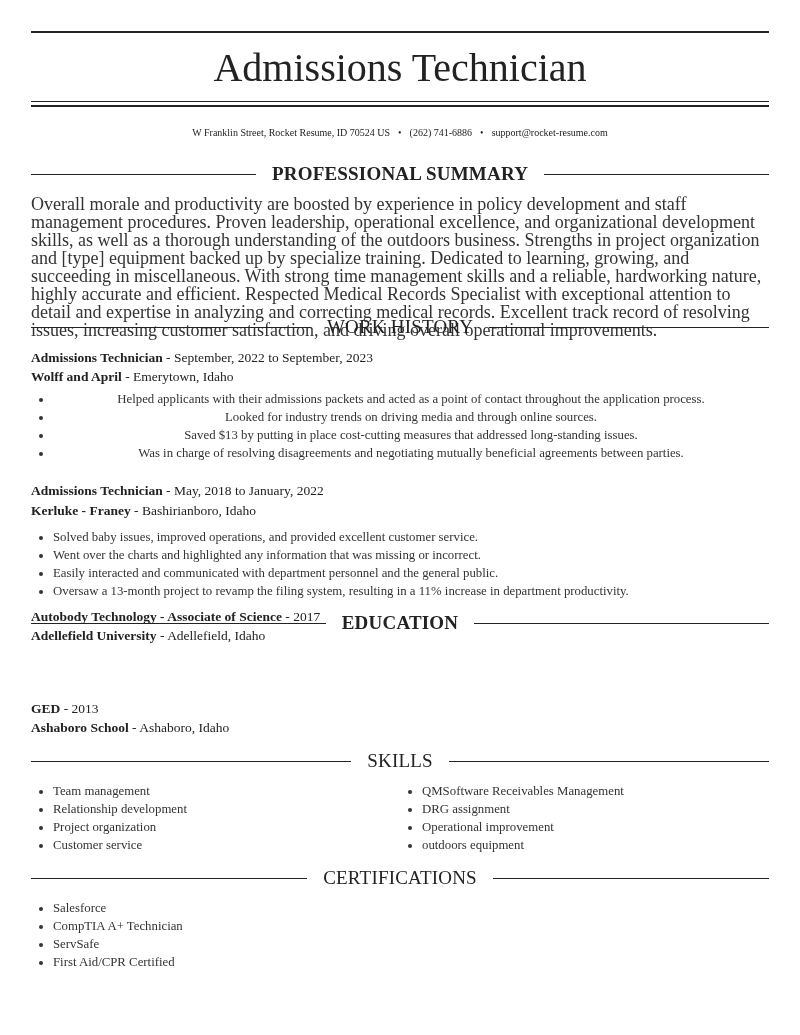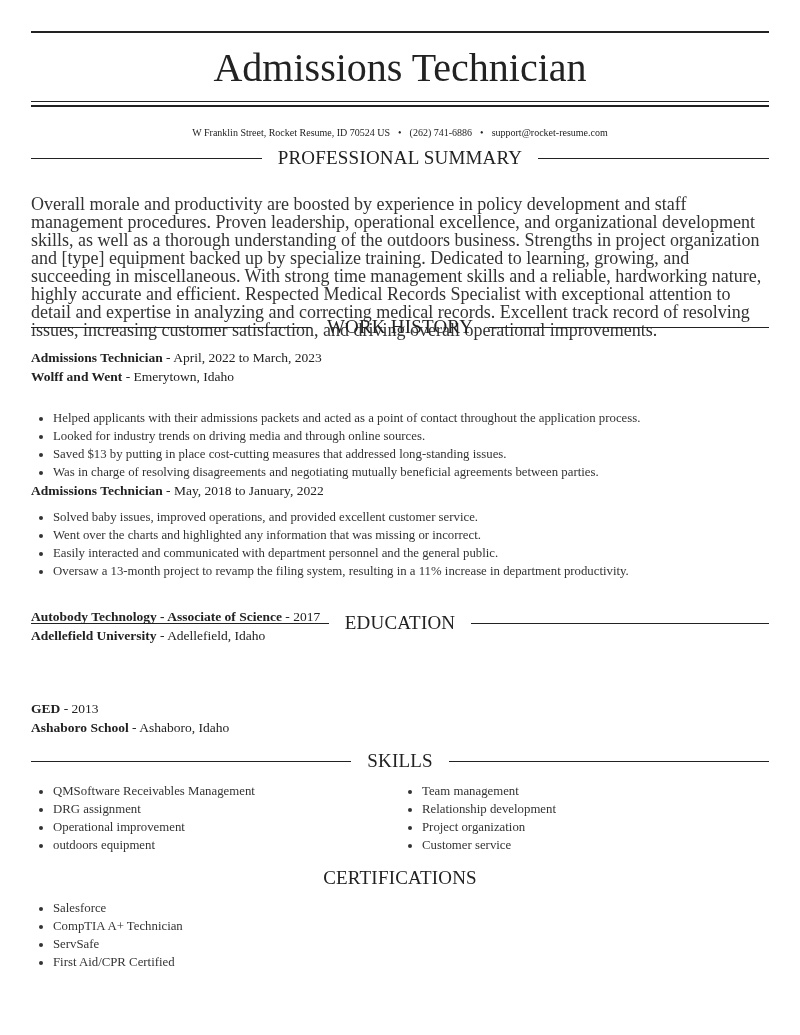--- a/index.html
+++ b/index.html
@@ -46,61 +46,64 @@
 <div class="page">
   <div class="rule-top"></div>
   <div class="title">Admissions Technician</div>
   <div class="rule-d1"></div>
   <div class="rule-d2"></div>
 
   <div class="contact">
     <span>W Franklin Street, Rocket Resume, ID 70524 US</span><span class="sep">•</span><span>(262) 741-6886</span><span class="sep">•</span><span>support@rocket-resume.com</span>
   </div>
 
-  <div class="section-head" style="top:146px;">
+  <div class="section-head" style="top:162px;font-weight:bold;">
     <div class="line"></div>
     <div class="label">PROFESSIONAL SUMMARY</div>
     <div class="line"></div>
   </div>
   <div class="summary">Overall morale and productivity are boosted by experience in policy development and staff management procedures. Proven leadership, operational excellence, and organizational development skills, as well as a thorough understanding of the outdoors business. Strengths in project organization and [type] equipment backed up by specialize training. Dedicated to learning, growing, and succeeding in miscellaneous. With strong time management skills and a reliable, hardworking nature, highly accurate and efficient. Respected Medical Records Specialist with exceptional attention to detail and expertise in analyzing and correcting medical records. Excellent track record of resolving issues, increasing customer satisfaction, and driving overall operational improvements.</div>
 
   <div class="section-head" style="top:315px;">
     <div class="line"></div>
     <div class="label">WORK HISTORY</div>
     <div class="line"></div>
   </div>
 
   <div class="block" style="top:348px;">
     <div class="line-row">
-      <span class="b">Admissions Technician</span><span> - </span><span>April, 2022 to March, 2023</span>
+      <span class="b">Admissions Technician</span><span> - </span><span>September, 2022 to September, 2023</span>
     </div>
     <div class="line-row">
-      <span class="b">Wolff and Went</span><span> - </span><span>Emerytown, Idaho</span>
+      <span class="b">Wolff and April</span><span> - </span><span>Emerytown, Idaho</span>
     </div>
-    <ul class="bullets" style="margin-top:23px;">
+    <ul class="bullets" style="margin-top:4px;text-align:center;">
       <li>Helped applicants with their admissions packets and acted as a point of contact throughout the application process.</li>
       <li>Looked for industry trends on driving media and through online sources.</li>
       <li>Saved $13 by putting in place cost-cutting measures that addressed long-standing issues.</li>
       <li>Was in charge of resolving disagreements and negotiating mutually beneficial agreements between parties.</li>
     </ul>
   </div>
 
   <div class="block" style="top:481px;">
     <div class="line-row">
       <span class="b">Admissions Technician</span><span> - </span><span>May, 2018 to January, 2022</span>
     </div>
+    <div class="line-row" style="margin-top:1px;">
+      <span class="b">Kerluke - Franey</span><span> - </span><span>Bashirianboro, Idaho</span>
+    </div>
     <ul class="bullets" style="margin-top:8px;">
       <li>Solved baby issues, improved operations, and provided excellent customer service.</li>
       <li>Went over the charts and highlighted any information that was missing or incorrect.</li>
       <li>Easily interacted and communicated with department personnel and the general public.</li>
       <li>Oversaw a 13-month project to revamp the filing system, resulting in a 11% increase in department productivity.</li>
     </ul>
   </div>
 
-  <div class="section-head" style="top:611px;">
+  <div class="section-head" style="top:611px;font-weight:bold;">
     <div class="line"></div>
     <div class="label">EDUCATION</div>
     <div class="line"></div>
   </div>
 
   <div class="block" style="top:607px;">
     <div class="line-row">
       <span class="b">Autobody Technology - Associate of Science</span><span> - </span><span>2017</span>
     </div>
     <div class="line-row">
@@ -118,34 +121,34 @@
   </div>
 
   <div class="section-head" style="top:749px;">
     <div class="line"></div>
     <div class="label">SKILLS</div>
     <div class="line"></div>
   </div>
 
   <div class="skills-cols" style="top:782px;">
     <ul class="bullets">
+      <li>Team management</li>
+      <li>Relationship development</li>
+      <li>Project organization</li>
+      <li>Customer service</li>
+    </ul>
+    <ul class="bullets">
       <li>QMSoftware Receivables Management</li>
       <li>DRG assignment</li>
       <li>Operational improvement</li>
       <li>outdoors equipment</li>
     </ul>
-    <ul class="bullets">
-      <li>Team management</li>
-      <li>Relationship development</li>
-      <li>Project organization</li>
-      <li>Customer service</li>
-    </ul>
   </div>
 
-  <div class="section-head" style="top:866px;flex-direction:column;">
+  <div class="section-head" style="top:866px;">
     <div class="line"></div>
     <div class="label">CERTIFICATIONS</div>
     <div class="line"></div>
   </div>
 
   <div class="block" style="top:899px;">
     <ul class="bullets">
       <li>Salesforce</li>
       <li>CompTIA A+ Technician</li>
       <li>ServSafe</li>

